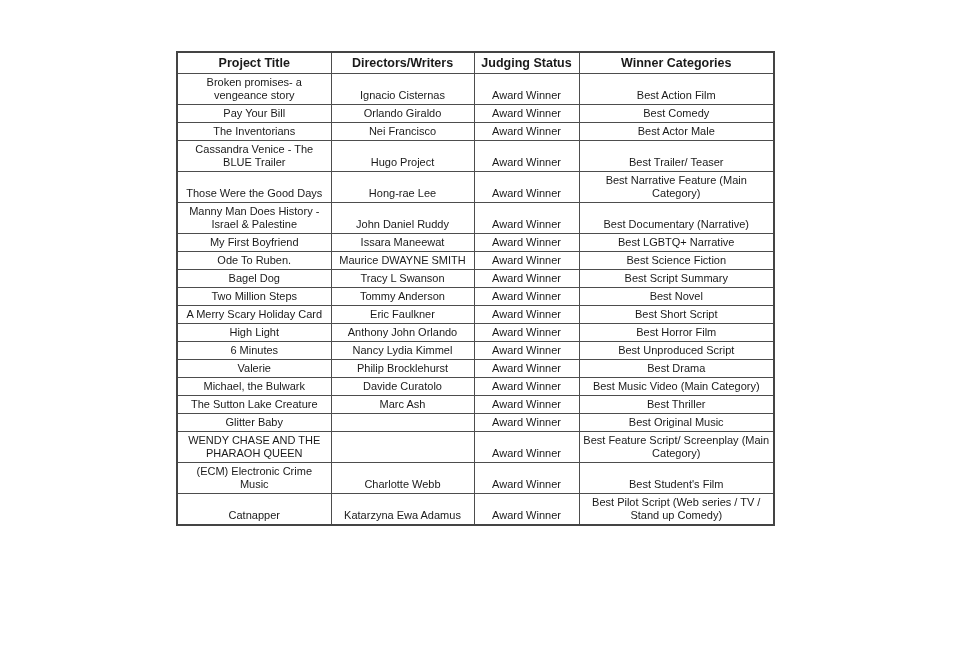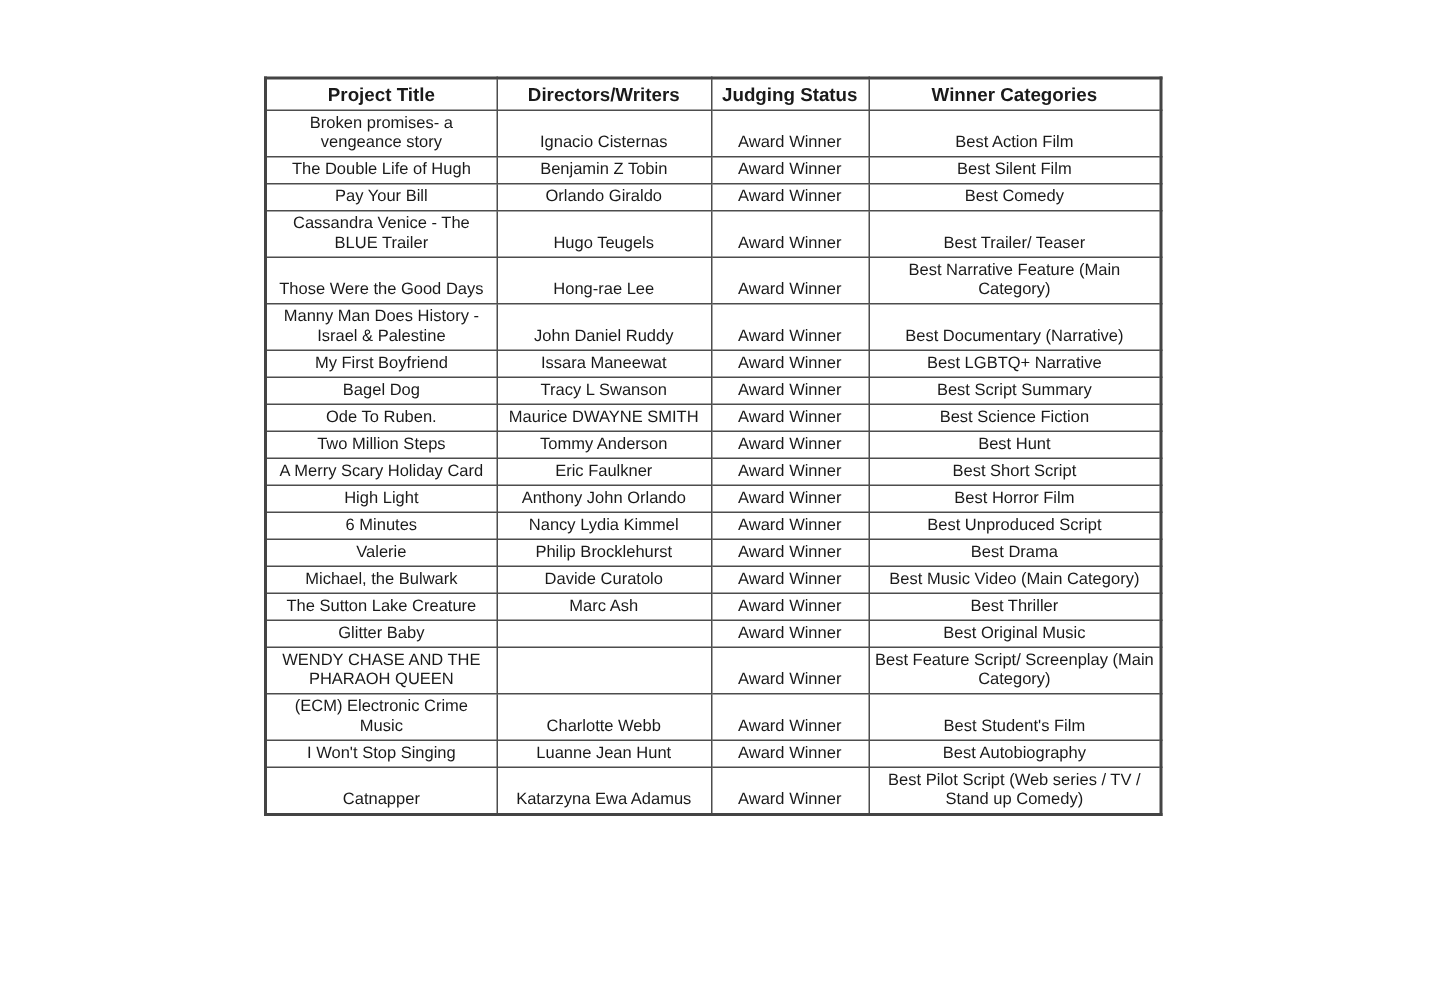--- a/index.html
+++ b/index.html
@@ -67,34 +67,34 @@
       </tr>
     </thead>
     <tbody>
         <tr>
           <td>Broken promises- a vengeance story</td>
           <td>Ignacio Cisternas</td>
           <td>Award Winner</td>
           <td>Best Action Film</td>
         </tr>
         <tr>
-          <td>The Double Life of Hugh</td>
-          <td>Benjamin Z Tobin</td>
-          <td>Award Winner</td>
-          <td>Best Silent Film</td>
-        </tr>
-        <tr>
           <td>Pay Your Bill</td>
           <td>Orlando Giraldo</td>
           <td>Award Winner</td>
           <td>Best Comedy</td>
         </tr>
         <tr>
+          <td>The Inventorians</td>
+          <td>Nei Francisco</td>
+          <td>Award Winner</td>
+          <td>Best Actor Male</td>
+        </tr>
+        <tr>
           <td>Cassandra Venice - The BLUE Trailer</td>
-          <td>Hugo Teugels</td>
+          <td>Hugo Project</td>
           <td>Award Winner</td>
           <td>Best Trailer/ Teaser</td>
         </tr>
         <tr>
           <td>Those Were the Good Days</td>
           <td>Hong-rae Lee</td>
           <td>Award Winner</td>
           <td>Best Narrative Feature (Main Category)</td>
         </tr>
         <tr>
@@ -103,36 +103,36 @@
           <td>Award Winner</td>
           <td>Best Documentary (Narrative)</td>
         </tr>
         <tr>
           <td>My First Boyfriend</td>
           <td>Issara Maneewat</td>
           <td>Award Winner</td>
           <td>Best LGBTQ+ Narrative</td>
         </tr>
         <tr>
+          <td>Ode To Ruben.</td>
+          <td>Maurice DWAYNE SMITH</td>
+          <td>Award Winner</td>
+          <td>Best Science Fiction</td>
+        </tr>
+        <tr>
           <td>Bagel Dog</td>
           <td>Tracy L Swanson</td>
           <td>Award Winner</td>
           <td>Best Script Summary</td>
         </tr>
         <tr>
-          <td>Ode To Ruben.</td>
-          <td>Maurice DWAYNE SMITH</td>
-          <td>Award Winner</td>
-          <td>Best Science Fiction</td>
-        </tr>
-        <tr>
           <td>Two Million Steps</td>
           <td>Tommy Anderson</td>
           <td>Award Winner</td>
-          <td>Best Hunt</td>
+          <td>Best Novel</td>
         </tr>
         <tr>
           <td>A Merry Scary Holiday Card</td>
           <td>Eric Faulkner</td>
           <td>Award Winner</td>
           <td>Best Short Script</td>
         </tr>
         <tr>
           <td>High Light</td>
           <td>Anthony John Orlando</td>
@@ -175,26 +175,20 @@
           <td>Award Winner</td>
           <td>Best Feature Script/ Screenplay (Main Category)</td>
         </tr>
         <tr>
           <td>(ECM) Electronic Crime Music</td>
           <td>Charlotte Webb</td>
           <td>Award Winner</td>
           <td>Best Student's Film</td>
         </tr>
         <tr>
-          <td>I Won't Stop Singing</td>
-          <td>Luanne Jean Hunt</td>
-          <td>Award Winner</td>
-          <td>Best Autobiography</td>
-        </tr>
-        <tr>
           <td>Catnapper</td>
           <td>Katarzyna Ewa Adamus</td>
           <td>Award Winner</td>
           <td>Best Pilot Script (Web series / TV / Stand up Comedy)</td>
         </tr>
       </tbody>
   </table>
 </div>
 
 </body></html>

